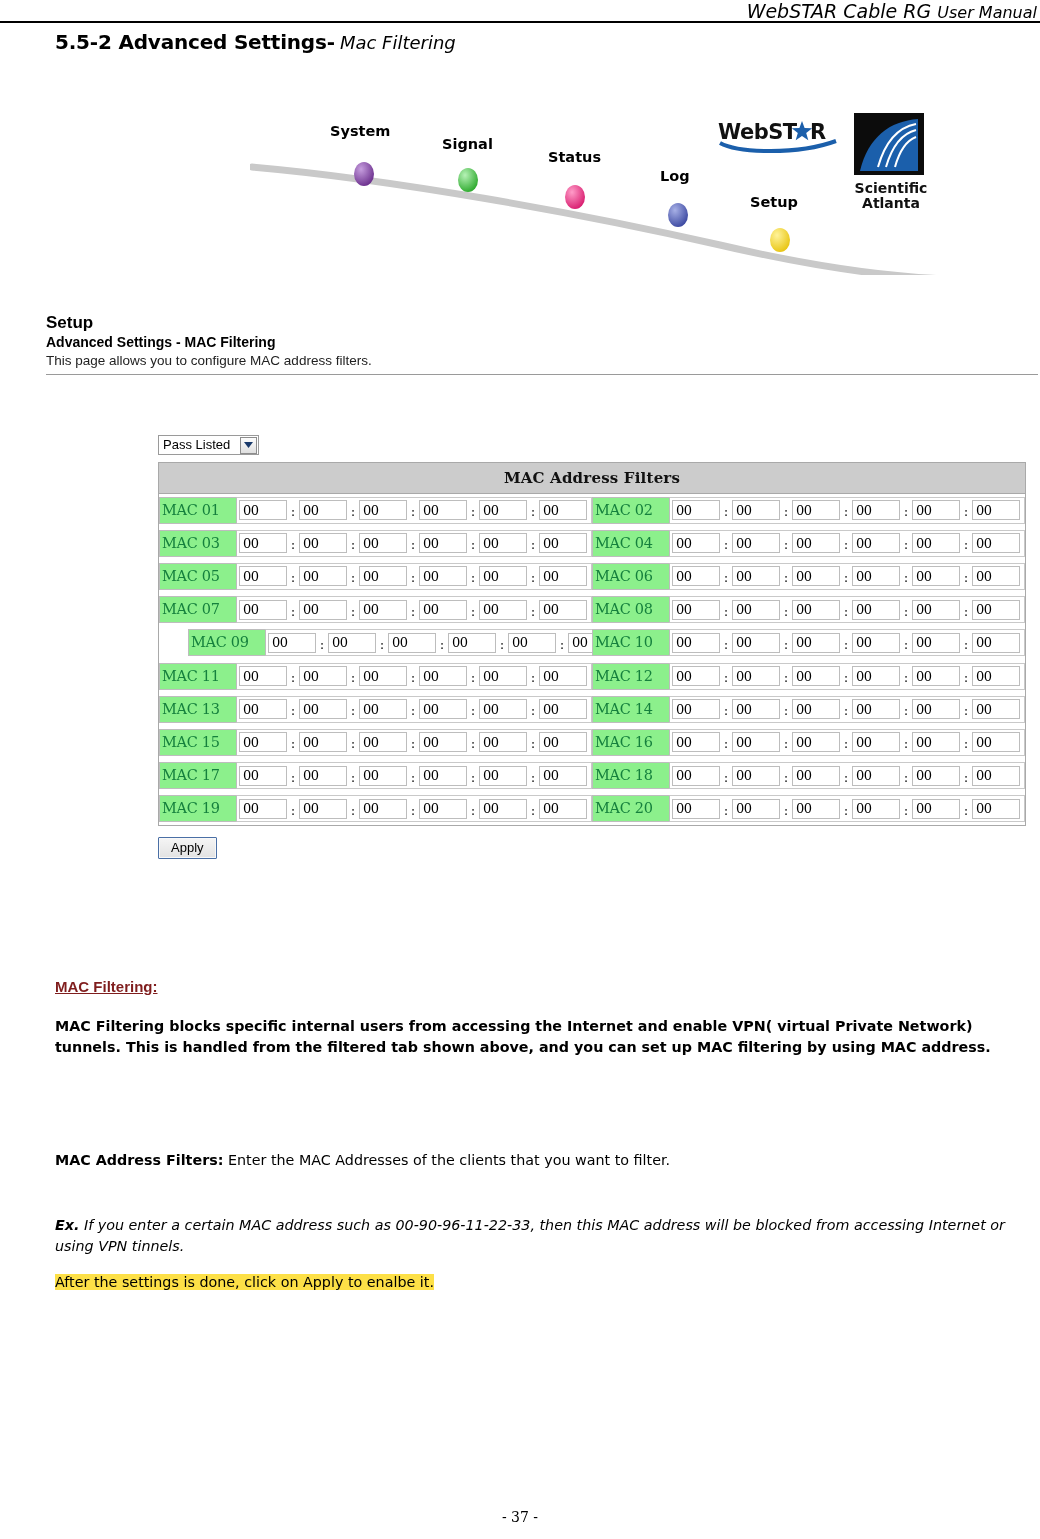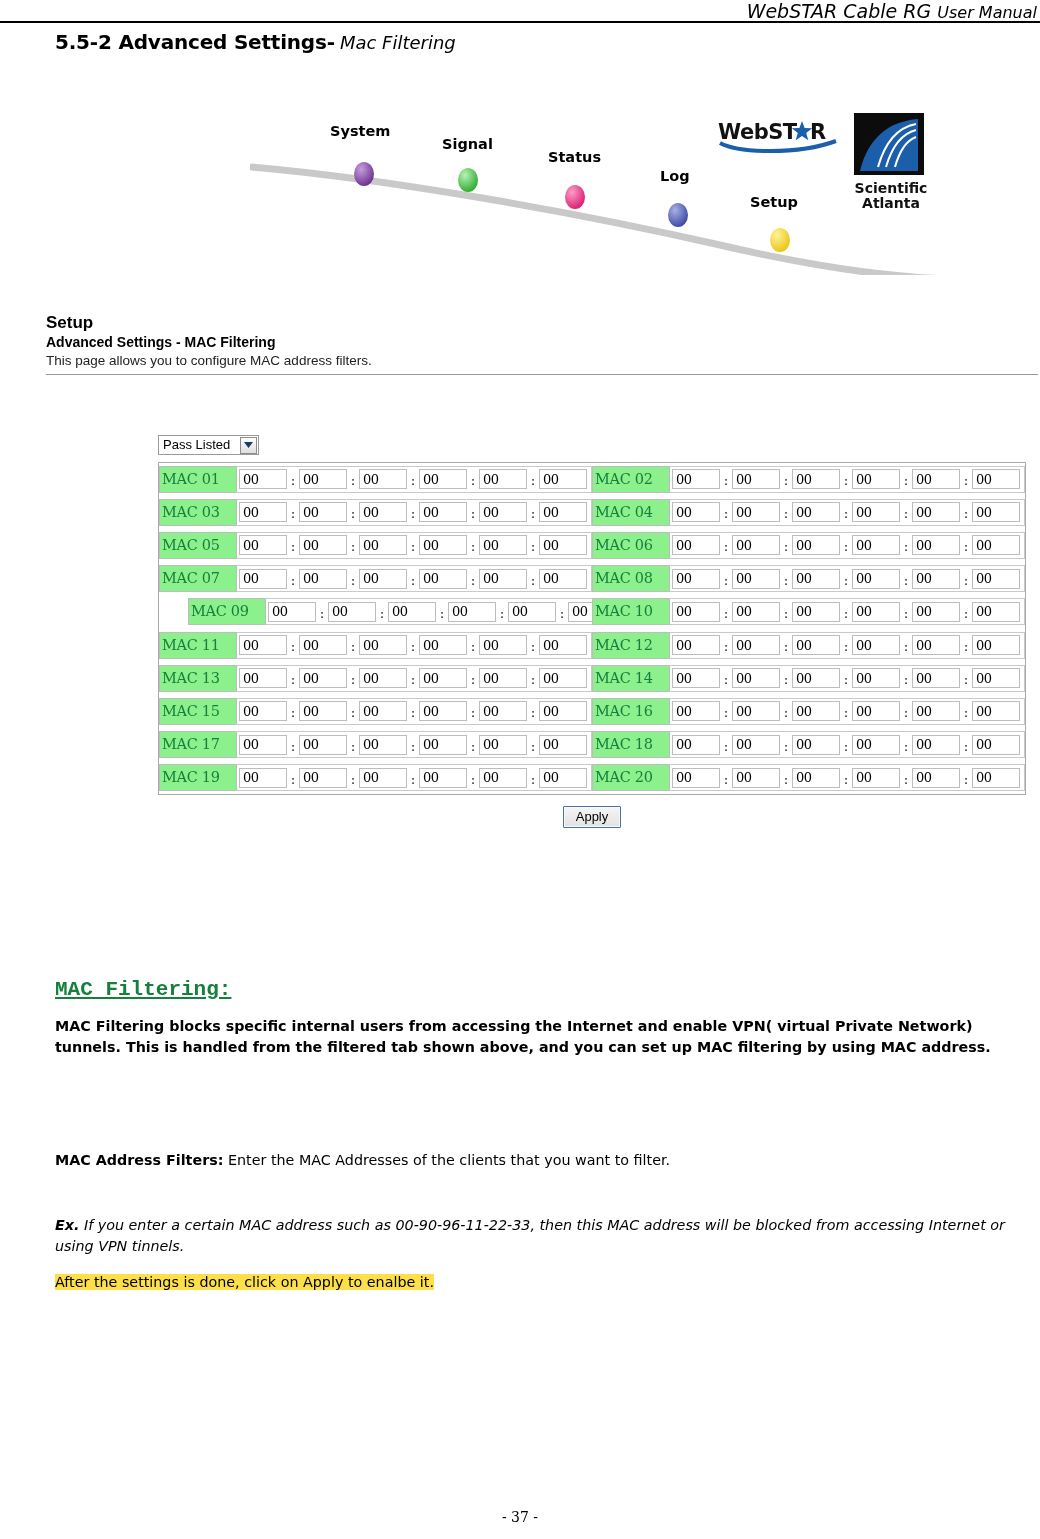--- a/index.html
+++ b/index.html
@@ -257,21 +257,20 @@
     font-size: 12px;
     color: #000;
     flex: none;
     line-height: 20px;
     padding-top: 4px;
   }
 
   
   .apply-wrap {
     width: 868px;
-    text-align: center;
     margin-top: 11px;
   }
   .apply-btn {
     display: inline-block;
     border: 1px solid #4a6fa5;
     background: linear-gradient(#f5f5f5, #e2e2e2);
     box-shadow: inset 0 0 0 1px #f8f8f8;
     font-family: "Liberation Sans", sans-serif;
     font-size: 13px;
     color: #000;
@@ -280,25 +279,25 @@
     border-radius: 1px;
   }
 
   
   .copy {
     position: absolute;
     left: 55px;
     width: 985px;
   }
   .copy-h {
-    font-family: Liberation Mono, monospace;
+    font-family: Liberation Sans, sans-serif;
     font-weight: bold;
-    font-size: 21px;
+    font-size: 15px;
     text-decoration: underline;
-    color: #15803d;
+    color: #7f1d1d;
   }
   .copy-p-bold {
     font-family: "DejaVu Sans", sans-serif;
     font-weight: bold;
     font-size: 14.3px;
     line-height: 20.5px;
     color: #000;
   }
   .copy-p {
     font-family: "DejaVu Sans", sans-serif;
@@ -426,20 +425,23 @@
     <span class="sel-label">Pass Listed</span>
     <span class="sel-arrow">
       <svg width="9" height="6" viewBox="0 0 9 6">
           <path d="M0,0 L9,0 L4.5,6 Z" fill="#1a3a6b"></path>
         </svg>
     </span>
   </div>
 
   <table class="mac-table">
     <tbody>
+      <tr class="hdr">
+        <td colspan="2">MAC Address Filters</td>
+      </tr>
     <tr class="mac-row">
           <td class="cellwrap" style="width: 50%;">
             <div class="mac-cell">
               <div class="mac-label">MAC 01</div>
               <div class="octet-group">
                 <input class="octet" type="text" value="00" style="">
                 <span class="colon">:</span>
                 <input class="octet" type="text" value="00" style="">
                 <span class="colon">:</span>
                 <input class="octet" type="text" value="00" style="">

